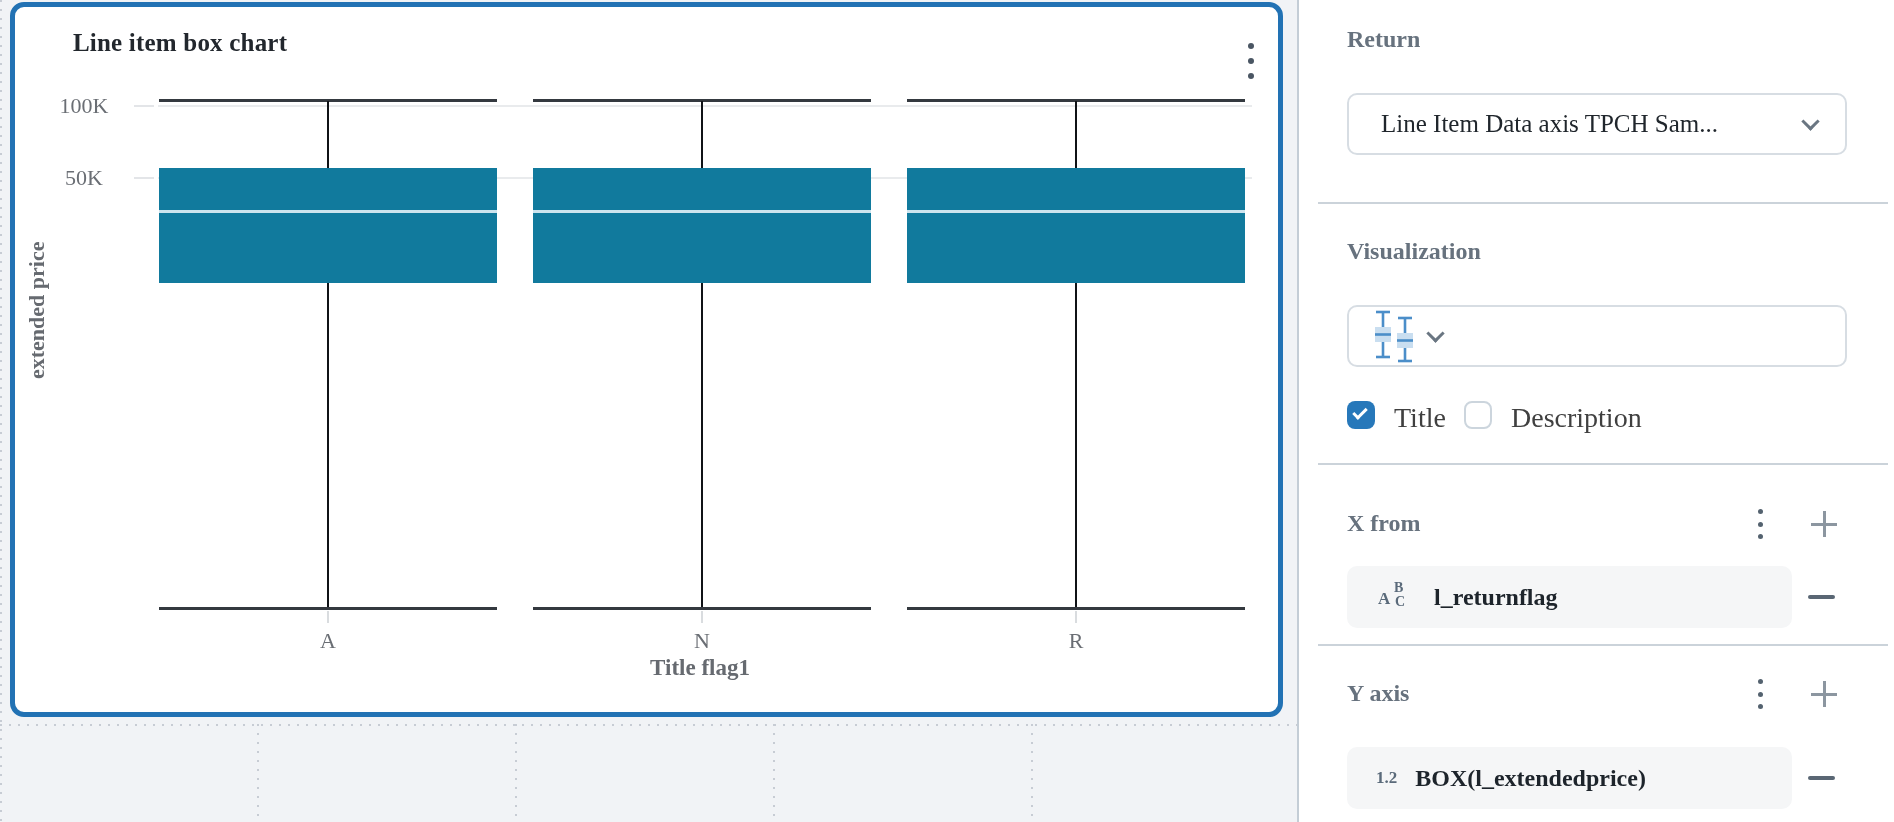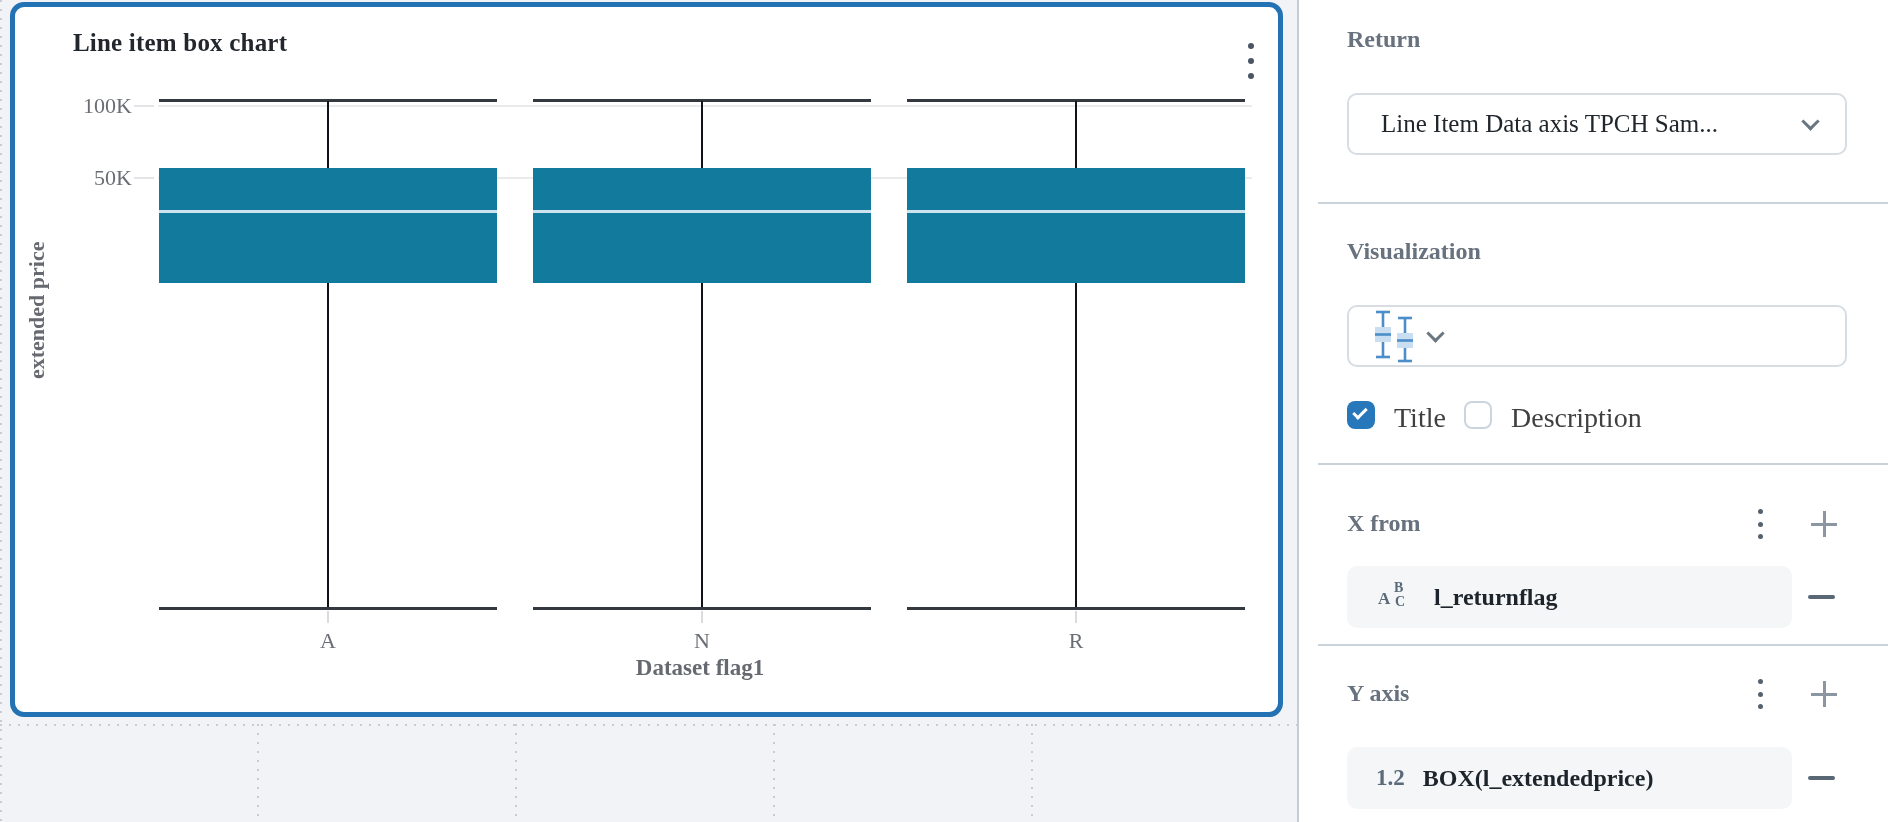--- a/index.html
+++ b/index.html
@@ -22,21 +22,21 @@
   .kebab { position:absolute; width:24px; display:flex; flex-direction:column;
     align-items:center; cursor:pointer; }
   .kebab i { display:block; border-radius:50%; }
   #card-kebab { left:1224px; top:36px; height:36px; justify-content:space-between; }
   #card-kebab i { width:6px; height:6px; background:#4a5663; }
 
   
   #plot { position:absolute; left:0; top:0; width:1297px; height:822px; }
   .grid-line { position:absolute; left:158px; width:1094px; height:2px; background:#e9ebed; }
   .tick-dash { position:absolute; left:134px; width:20px; height:2px; background:#e3e5e8; }
-  .ytick { position:absolute; left:36px; width:96px; text-align:right;
+  .ytick { position:absolute; left:36px; width:96px; text-align:center;
     font-size:22px; color:#6a6e74; }
   #y-axis-title { position:absolute; left:24px; top:213px; height:195px;
     writing-mode:vertical-rl; transform:rotate(180deg);
     font-size:22px; font-weight:700; color:#666a70; text-align:center; }
   #x-axis-title { position:absolute; left:550px; top:655px; width:300px; text-align:center;
     font-size:23px; font-weight:700; color:#666a70; }
   .cat-label { position:absolute; width:60px; text-align:center; font-size:22px; color:#6a6e74; }
   .box-rect { position:absolute; background:#117a9d; }
   .median-line { position:absolute; height:3px; background:#cde4ee; }
   .whisker { position:absolute; width:2px; background:#101317; }
@@ -69,21 +69,21 @@
   .field-row { position:absolute; left:48px; width:445px; height:62px; background:#f5f6f7;
     border-radius:10px; display:flex; align-items:center; padding:0 20px 0 29px; cursor:grab; }
   .field-name { font-size:24px; font-weight:700; color:#1d242b; margin-left:18px; }
   .minus-btn { position:absolute; left:509px; width:27px; height:4px; border-radius:2px;
     background:#5a6774; cursor:pointer; }
   .abc-icon { position:relative; width:40px; height:34px; color:#5a6a7a; font-weight:700; }
   .abc-icon i { position:absolute; font-style:normal; }
   .abc-icon .a { left:2px; top:9px; font-size:17px; }
   .abc-icon .b { left:18px; top:0; font-size:14px; }
   .abc-icon .c { left:19px; top:14px; font-size:14px; }
-  .num-icon { font-size:23px; font-weight:700; color:#5a6a7a; }
+  .num-icon { font-size:17px; font-weight:700; color:#5a6a7a; }
 </style>
 </head>
 <body>
 
 <div id="stage">
 
   <div id="canvas">
     <div class="dot-v" style="left:0;top:0;height:822px;"></div>
     <div class="dot-h" style="left:0;top:724px;width:1297px;"></div>
     <div class="dot-v" style="left:257px;top:724px;height:98px;"></div>
@@ -102,21 +102,21 @@
   </div>
 
   <div id="plot">
     <div class="grid-line" style="top:105px;"></div>
     <div class="grid-line" style="top:177px;"></div>
     <div class="tick-dash" style="top:105px;"></div>
     <div class="tick-dash" style="top:177px;"></div>
     <div class="ytick" style="top:93px;">100K</div>
     <div class="ytick" style="top:165px;">50K</div>
     <div id="y-axis-title">extended price</div>
-    <div id="x-axis-title">Dataset flag1</div>
+    <div id="x-axis-title">Title flag1</div>
     <div id="marks">
         <div class="cap" style="left: 159px; top: 98.9315px; width: 338px;"></div>
         <div class="whisker" style="left: 327px; top: 100.932px; height: 66.985px;"></div>
         <div class="box-rect" style="left: 159px; top: 167.917px; width: 338px; height: 115.074px;"></div>
         <div class="median-line" style="left: 159px; top: 209.985px; width: 338px;"></div>
         <div class="whisker" style="left: 327px; top: 282.991px; height: 324.59px;"></div>
         <div class="cap" style="left: 159px; top: 606.581px; width: 338px;"></div>
         <div class="under-tick" style="left: 327px; top: 610.581px;"></div>
         <div class="cat-label" style="left: 298px; top: 627.581px;">A</div>
         <div class="cap" style="left: 533px; top: 98.9315px; width: 338px;"></div>

